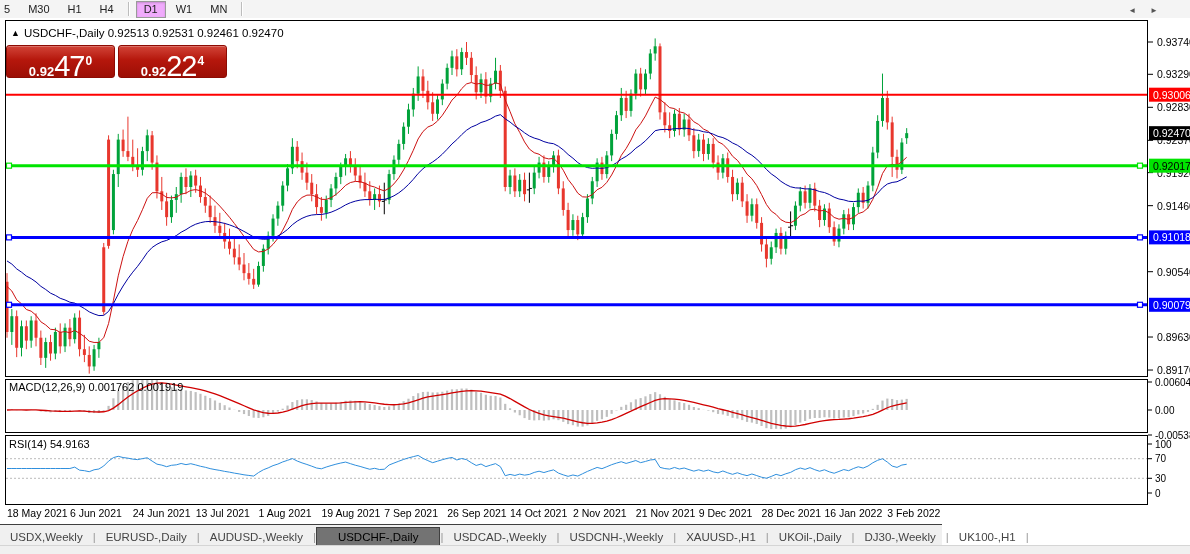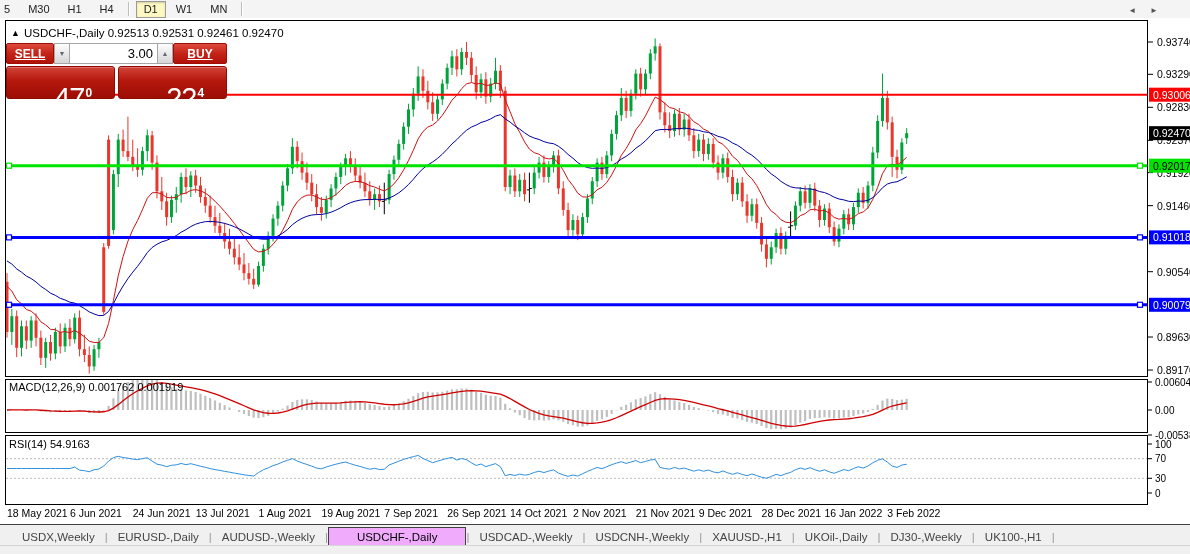--- a/index.html
+++ b/index.html
@@ -2,49 +2,49 @@
 <html><head>
 <meta charset="utf-8">
 <style>
   html,body{margin:0;padding:0;background:#fff;}
   #app{position:relative;width:1190px;height:554px;overflow:hidden;background:#fff;
        font-family:"Liberation Sans","DejaVu Sans",sans-serif;-webkit-font-smoothing:none;}
   
   #tf-toolbar{position:absolute;left:0;top:0;width:1190px;height:18px;background:#f4f4f4;
       border-bottom:1px solid #8a8a8a;display:flex;align-items:center;font-size:11px;color:#222;}
   .tf-btn{padding:1px 7px;margin:0 1px;border:1px solid transparent;cursor:default;line-height:13px;}
-  .tf-btn.active{background:#fef9c3;border:1px solid #9a9a9a;box-shadow:inset 0 1px 2px rgba(0,0,0,.18);}
+  .tf-btn.active{background:#f0abfc;border:1px solid #9a9a9a;box-shadow:inset 0 1px 2px rgba(0,0,0,.18);}
   .tf-sep{width:1px;height:14px;background:#bdbdbd;margin:0 5px;border-right:1px solid #fff;}
   .tf-cut{margin-left:-4px;}
   
   #chart-wrap{position:absolute;left:0;top:18px;width:1190px;height:506px;}
   #chart-svg{position:absolute;left:0;top:0;}
   
   #trade-panel{position:absolute;left:6px;top:43px;width:221px;z-index:5;}
   .tp-row1{display:flex;align-items:stretch;height:21px;}
   .tp-btn{flex:0 0 46px;background:linear-gradient(180deg,#dd4a3c 0%,#c52318 50%,#b01208 100%);
       color:#fff;font-size:12px;font-weight:bold;text-decoration:underline;display:flex;align-items:center;
       justify-content:center;border:1px solid #9d0f07;border-radius:2px;cursor:pointer;}
   .tp-btn.buy{flex:0 0 52px;}
   .tp-spin{flex:0 0 14px;background:linear-gradient(180deg,#fdfdfd,#d6d6d6);border:1px solid #a6a6a6;
       display:flex;align-items:center;justify-content:center;font-size:7px;color:#667;cursor:pointer;}
   .tp-vol{flex:1 1 auto;width:70px;border:1px solid #a6a6a6;border-left:none;border-right:none;
       text-align:right;font-size:13px;padding:0 4px 0 0;font-family:"Liberation Sans",sans-serif;color:#000;}
   .tp-row2{display:flex;gap:3px;margin-top:2px;height:33px;}
   .tp-price{flex:1 1 50%;background:linear-gradient(180deg,#d24438 0%,#b5170c 45%,#9c0e05 100%);
       border:1px solid #8d0b03;border-radius:3px;color:#fff;display:flex;align-items:baseline;
-      justify-content:center;padding-top:16px;cursor:pointer;box-shadow:inset 0 1px 0 rgba(255,255,255,.25);}
+      justify-content:center;padding-top:5px;cursor:pointer;box-shadow:inset 0 1px 0 rgba(255,255,255,.25);}
   .tp-small{font-size:13px;font-weight:bold;}
   .tp-big{font-size:29px;font-weight:normal;line-height:30px;letter-spacing:-1px;}
   .tp-sup{font-size:12px;font-weight:bold;position:relative;top:-11px;margin-left:1px;}
   
-  #tab-bar{position:absolute;left:0;top:524px;width:1190px;height:21px;background:#f0f0f0;
+  #tab-bar{position:absolute;left:0;top:524px;width:942px;height:21px;background:#f0f0f0;
       border-top:1px solid #404040;display:flex;align-items:flex-end;font-size:11.5px;color:#444;}
   .tab{padding:3px 10px 3px 10px;cursor:pointer;white-space:nowrap;}
-  .tab.active{background:#f0abfc;border:1px solid #404040;border-bottom:1px solid #fff;color:#000;margin-bottom:-1px;padding:3px 28px;}
+  .tab.active{background:#737373;border:1px solid #404040;border-bottom:1px solid #fff;color:#000;margin-bottom:-1px;padding:3px 21px;}
   .tab-sep{color:#999;padding:3px 0;}
   #tab-pad{width:12px;}
   .tab-nav{position:absolute;right:18px;top:6px;font-size:8px;color:#555;letter-spacing:14px;cursor:pointer;}
   
   #status-strip{position:absolute;left:0;top:545px;width:1190px;height:9px;background:#f0f0f0;border-top:1px solid #d5d5d5;}
 </style>
 </head>
 <body>
 
 <div id="app">
@@ -722,27 +722,20 @@
         <text x="572.9200000000001" y="499" font-size="10.5" fill="#000">2 Nov 2021</text>
         <text x="635.8000000000001" y="499" font-size="10.5" fill="#000">21 Nov 2021</text>
         <text x="698.6800000000001" y="499" font-size="10.5" fill="#000">9 Dec 2021</text>
         <text x="761.5600000000001" y="499" font-size="10.5" fill="#000">28 Dec 2021</text>
         <text x="824.44" y="499" font-size="10.5" fill="#000">16 Jan 2022</text>
         <text x="887.32" y="499" font-size="10.5" fill="#000">3 Feb 2022</text>
       </svg>
   </div>
 
   <div id="trade-panel">
-    <div class="tp-row1">
-      <div class="tp-btn">SELL</div>
-      <div class="tp-spin">▼</div>
-      <input class="tp-vol" value="3.00" style="">
-      <div class="tp-spin">▲</div>
-      <div class="tp-btn buy">BUY</div>
-    </div>
     <div class="tp-row2">
       <div class="tp-price">
         <span class="tp-small">0.92</span>
           <span class="tp-big">47</span>
           <span class="tp-sup">0</span>
       </div>
       <div class="tp-price">
         <span class="tp-small">0.92</span>
           <span class="tp-big">22</span>
           <span class="tp-sup">4</span>

